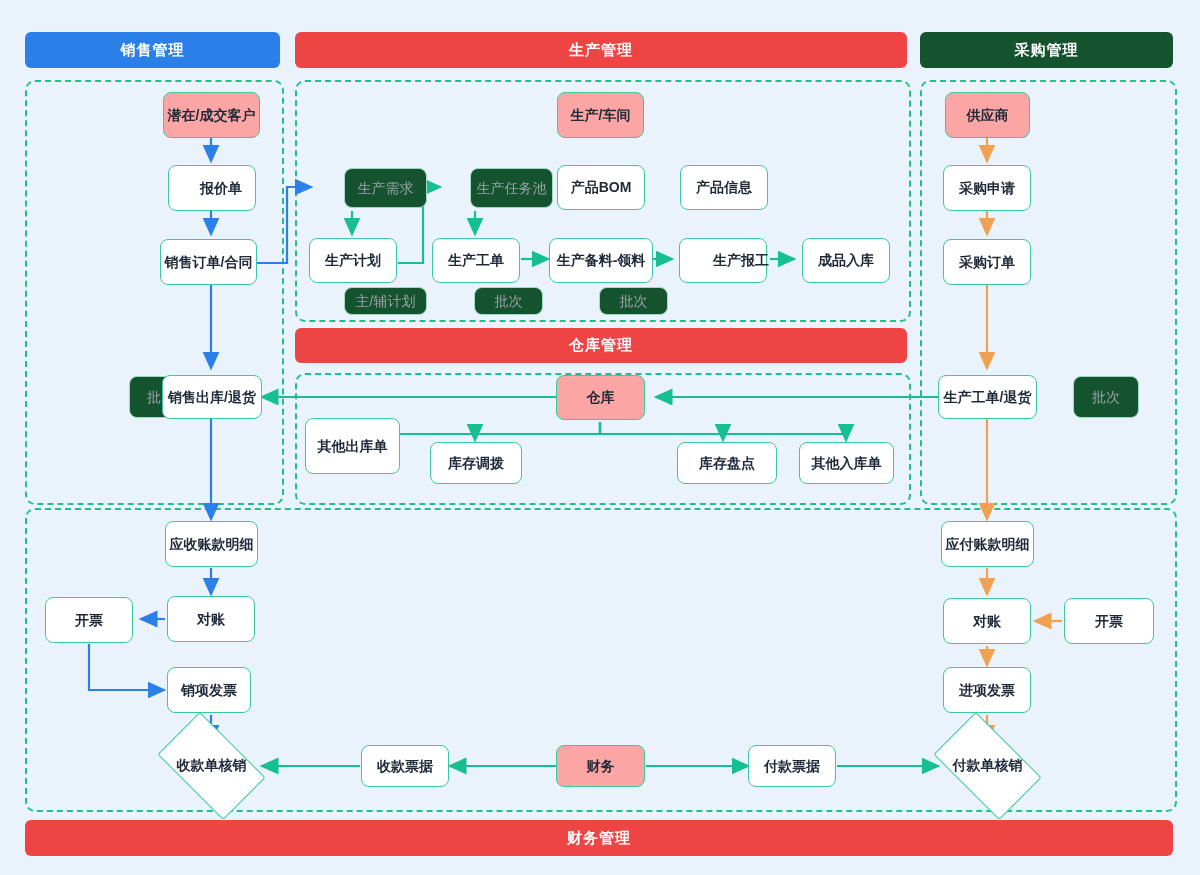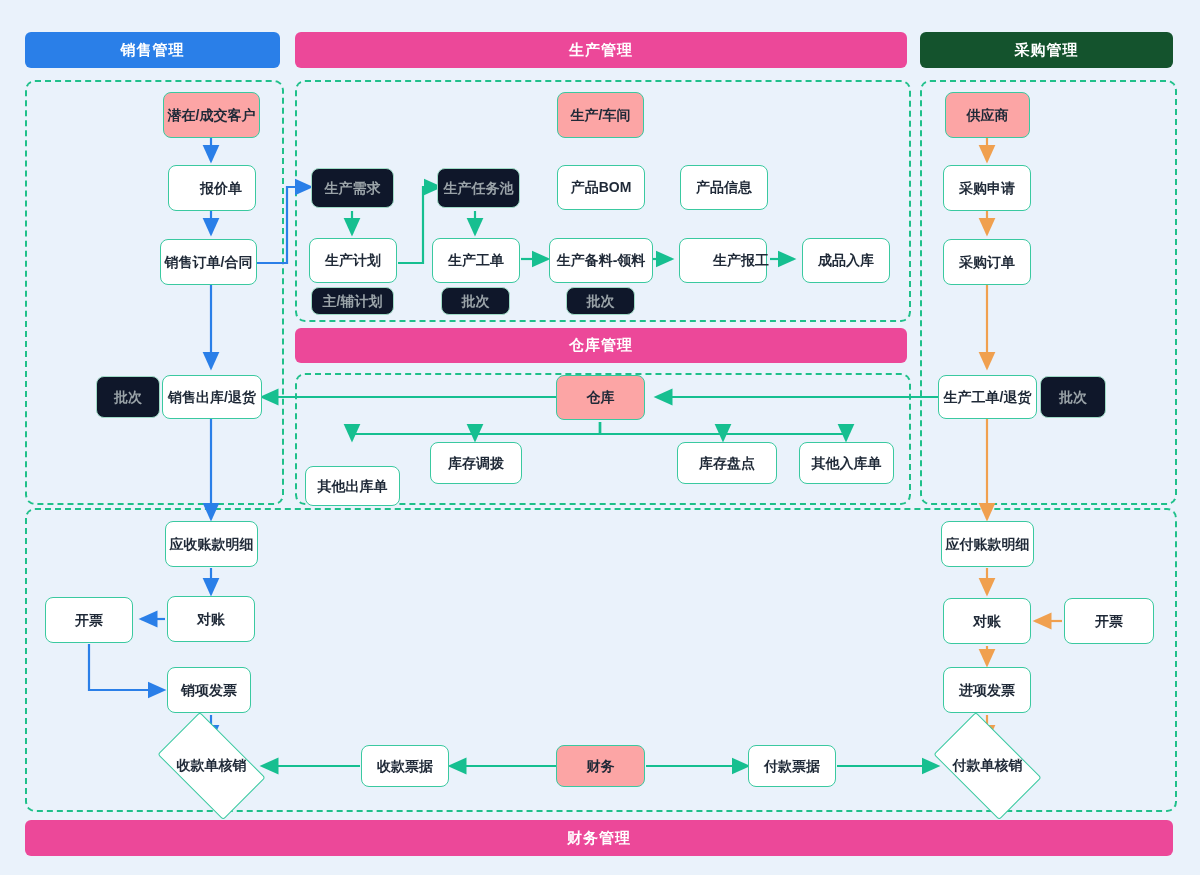--- a/index.html
+++ b/index.html
@@ -16,21 +16,21 @@
     position:absolute;
     border-radius:6px;
     color:#fff;
     font-size:15px;
     font-weight:bold;
     display:flex;align-items:center;justify-content:center;
     letter-spacing:1px;
     z-index:6;
   }
   .bar.blue{background:#2a7fe8;}
-  .bar.green{background:#ec4899;}
+  .bar.green{background:#ef4444;}
   .bar.orange{background:#14532d;}
 
   
   .dashed{
     position:absolute;
     border:2px dashed #1fc08a;
     border-radius:10px;
     z-index:1;
   }
 
@@ -45,24 +45,25 @@
     font-size:14px;
     font-weight:bold;
     display:flex;align-items:center;justify-content:center;
     text-align:center;
     line-height:1.15;
     z-index:5;
     white-space:nowrap;
   }
   .node.mint{background:#fca5a5;}
   .node.ghost{
-    background:#0f172a;
+    background:#14532d;
     border:1.6px solid #9fdbc6;
     color:#9aa3a8;
-    font-weight:bold;
+    font-weight:normal;
+    margin-left:33px;
   }
 
   
   .diamond{
     position:absolute;
     z-index:5;
   }
   .diamond .dshape{
     position:absolute;inset:0;
     border:1.6px solid #3ac9a0;
@@ -176,21 +177,21 @@
   <div class="node" style="left:432px;top:238px;width:88px;height:45px;">生产工单</div>
   <div class="node ghost" style="left:441px;top:287px;width:69px;height:28px;">批次</div>
 
   <div class="node" style="left:549px;top:238px;width:104px;height:45px;">生产备料-领料</div>
   <div class="node ghost" style="left:566px;top:287px;width:69px;height:28px;">批次</div>
 
   <div class="node" style="left:679px;top:238px;width:88px;height:45px;padding-left:36px;">生产报工</div>
   <div class="node" style="left:802px;top:238px;width:88px;height:45px;">成品入库</div>
 
   <div class="node mint" style="left:556px;top:375px;width:89px;height:45px;">仓库</div>
-  <div class="node" style="left:305px;top:466px;width:95px;height:40px;">其他出库单</div>
+  <div class="node" style="left:305px;top:418px;width:95px;height:56px;">其他出库单</div>
   <div class="node" style="left:430px;top:442px;width:92px;height:42px;">库存调拨</div>
   <div class="node" style="left:677px;top:442px;width:100px;height:42px;">库存盘点</div>
   <div class="node" style="left:799px;top:442px;width:95px;height:42px;">其他入库单</div>
 
   <div class="node mint" style="left:945px;top:92px;width:85px;height:46px;">供应商</div>
   <div class="node" style="left:943px;top:165px;width:88px;height:46px;">采购申请</div>
   <div class="node" style="left:943px;top:239px;width:88px;height:46px;">采购订单</div>
   <div class="node" style="left:938px;top:375px;width:99px;height:44px;">生产工单/退货</div>
   <div class="node ghost" style="left:1040px;top:376px;width:66px;height:42px;">批次</div>
 

